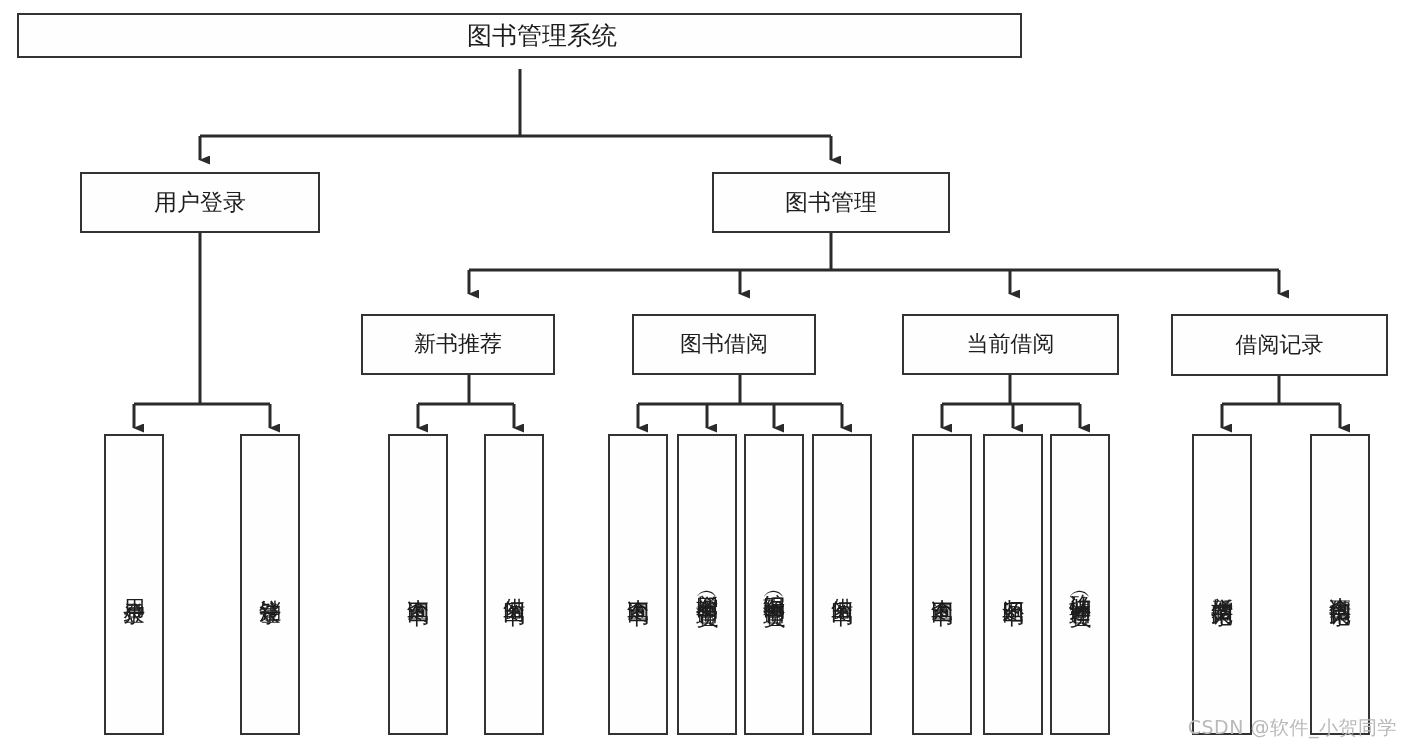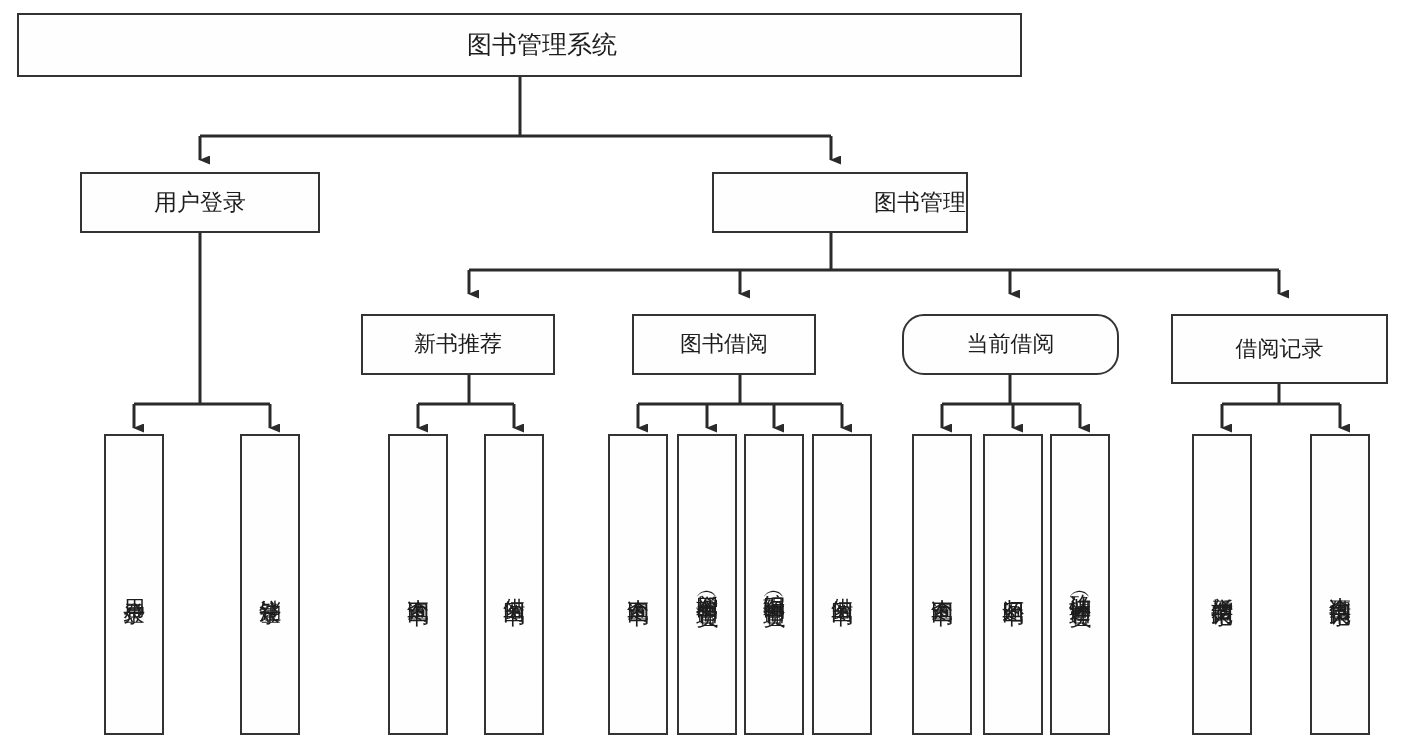--- a/index.html
+++ b/index.html
@@ -121,39 +121,39 @@
         <path d="M 1013 404 L 1013 428" marker-end="url(#arrowhead)"></path>
         <path d="M 1080 404 L 1080 428" marker-end="url(#arrowhead)"></path>
         <path d="M 1279 375 L 1279 404"></path>
         <path d="M 1222 404 L 1340 404"></path>
         <path d="M 1222 404 L 1222 428" marker-end="url(#arrowhead)"></path>
         <path d="M 1340 404 L 1340 428" marker-end="url(#arrowhead)"></path>
       </g>
   </svg>
 
   <div id="nodes-layer">
-      <div class="node horiz lvl-root" style="left: 17px; top: 13px; width: 1005px; height: 64px; padding-left: 45px;">
+      <div class="node horiz lvl-root" style="left: 17px; top: 13px; width: 1005px; height: 45px; padding-left: 45px;">
         <span class="node-label">图书管理系统</span>
       </div>
       <div class="node horiz lvl-1" style="left: 80px; top: 172px; width: 240px; height: 61px;">
         <span class="node-label">用户登录</span>
       </div>
-      <div class="node horiz lvl-1" style="left: 712px; top: 172px; width: 256px; height: 61px; justify-content: flex-end;">
+      <div class="node horiz lvl-1" style="left: 712px; top: 172px; width: 238px; height: 61px;">
         <span class="node-label">图书管理</span>
       </div>
       <div class="node horiz lvl-2" style="left: 361px; top: 314px; width: 194px; height: 61px;">
         <span class="node-label">新书推荐</span>
       </div>
       <div class="node horiz lvl-2" style="left: 632px; top: 314px; width: 184px; height: 61px;">
         <span class="node-label">图书借阅</span>
       </div>
-      <div class="node horiz lvl-2" style="left: 902px; top: 314px; width: 217px; height: 61px; border-radius: 22px;">
+      <div class="node horiz lvl-2" style="left: 902px; top: 314px; width: 217px; height: 61px;">
         <span class="node-label">当前借阅</span>
       </div>
-      <div class="node horiz lvl-2" style="left: 1171px; top: 314px; width: 217px; height: 70px;">
+      <div class="node horiz lvl-2" style="left: 1171px; top: 314px; width: 217px; height: 62px;">
         <span class="node-label">借阅记录</span>
       </div>
       <div class="node vert lvl-3" style="left: 104px; top: 434px; width: 60px; height: 301px;">
         <span class="node-label">用户登录</span>
       </div>
       <div class="node vert lvl-3" style="left: 240px; top: 434px; width: 60px; height: 301px;">
         <span class="node-label">注销登录</span>
       </div>
       <div class="node vert lvl-3" style="left: 388px; top: 434px; width: 60px; height: 301px;">
         <span class="node-label">查询图书</span>
@@ -183,14 +183,15 @@
         <span class="node-label">确认归还（管理员）</span>
       </div>
       <div class="node vert lvl-3" style="left: 1192px; top: 434px; width: 60px; height: 301px;">
         <span class="node-label">新增借阅记录</span>
       </div>
       <div class="node vert lvl-3" style="left: 1310px; top: 434px; width: 60px; height: 301px;">
         <span class="node-label">查询借阅记录</span>
       </div>
     </div>
 
+  <div id="watermark">CSDN @软件_小贺同学</div>
 
 </div>
 
 </body></html>

